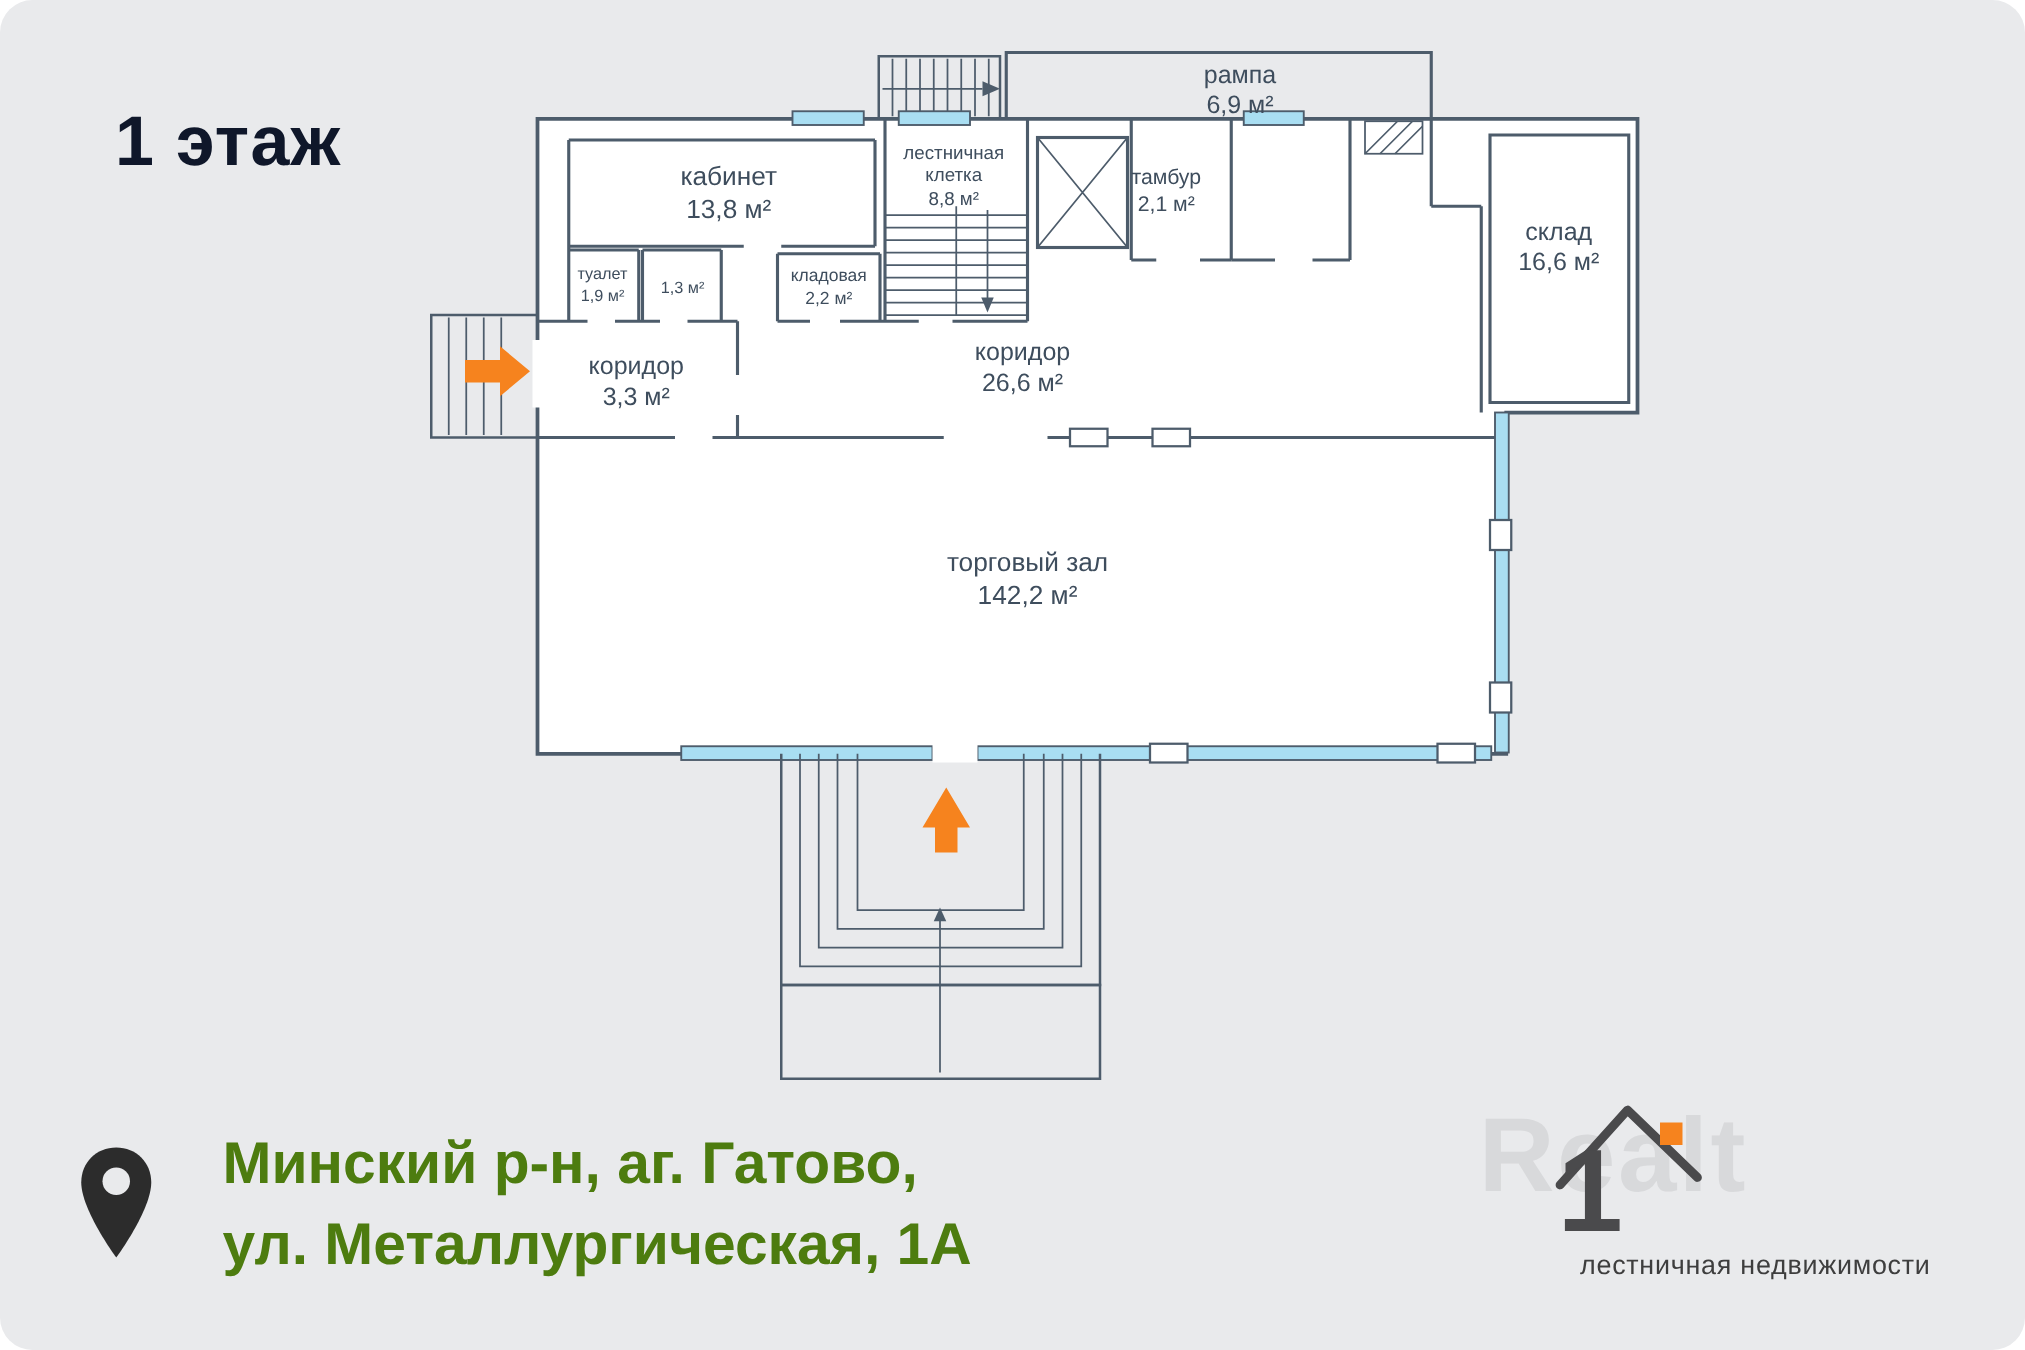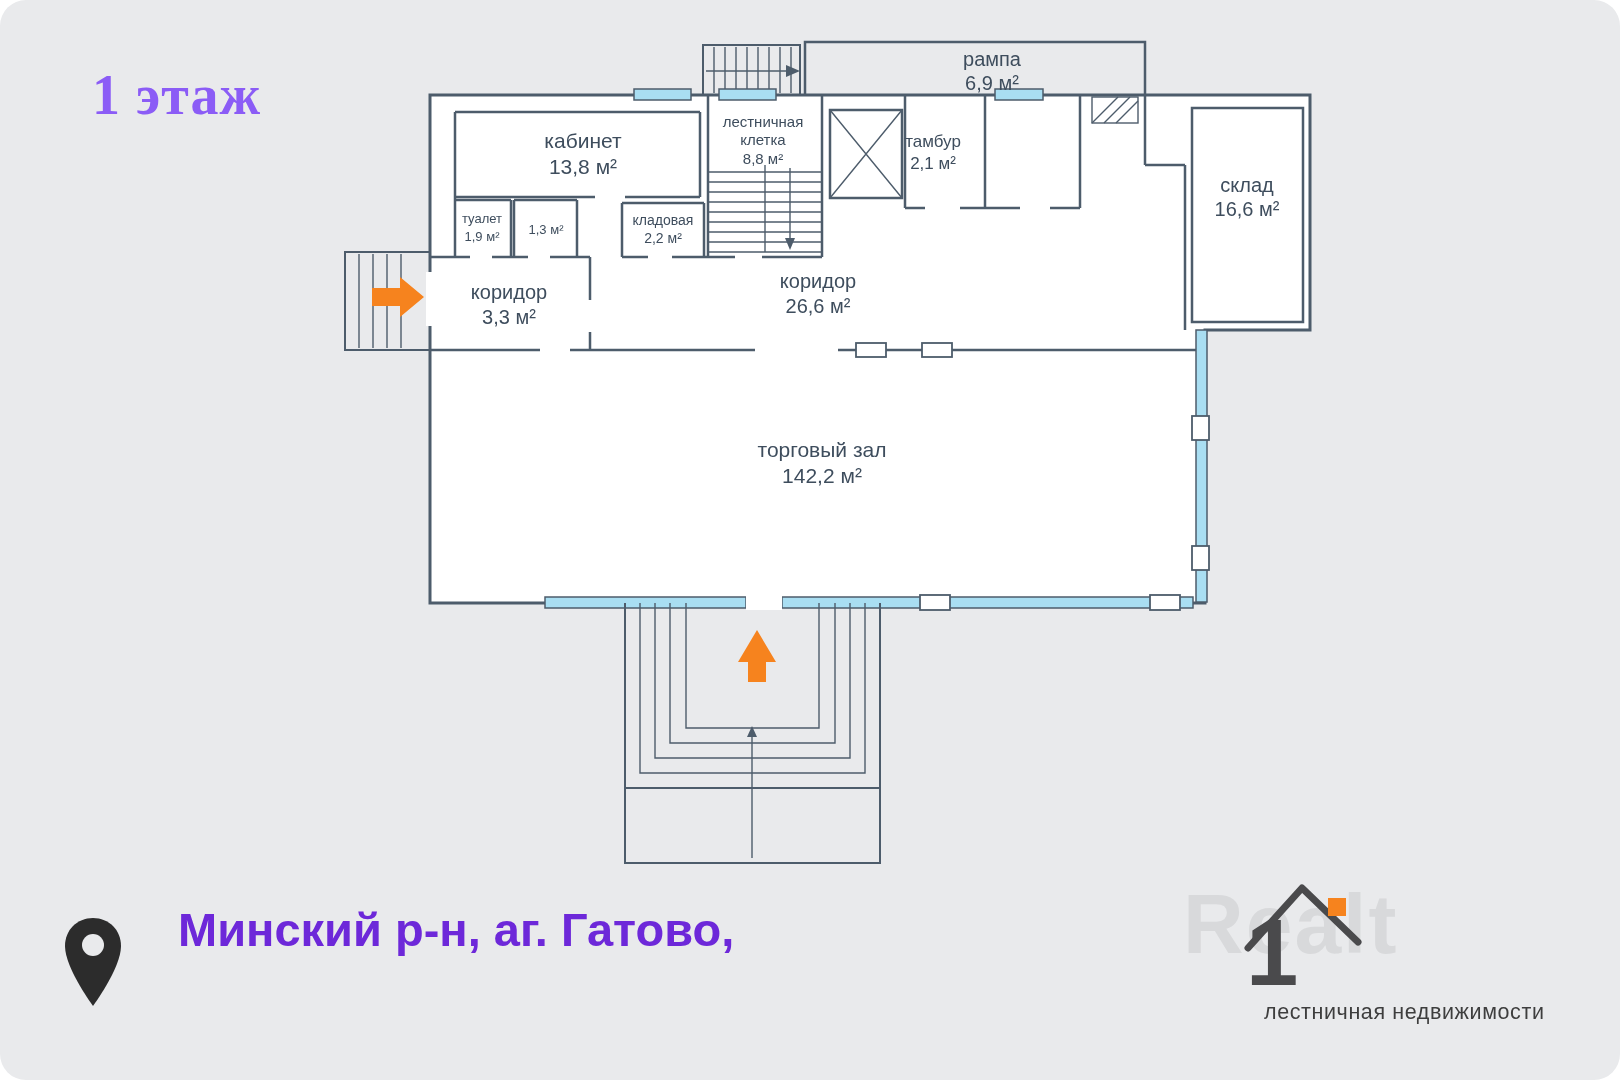--- a/index.html
+++ b/index.html
@@ -1,20 +1,20 @@
 <!DOCTYPE html>
 <html><head>
 <meta charset="utf-8">
 <style>
   html,body{margin:0;padding:0;background:#ffffff;}
   .canvas{position:relative;width:1620px;height:1080px;background:#e9eaec;border-radius:26px;overflow:hidden;
           font-family:"Liberation Sans",sans-serif;}
   .plan-svg{position:absolute;left:0;top:0;width:1620px;height:1080px;}
-  .floor-title{position:absolute;left:92px;top:63px;font-size:56px;font-weight:bold;color:#8b5cf6;letter-spacing:1px;font-family:Liberation Serif, serif;}
-  .address-text{position:absolute;left:178px;top:898px;font-size:47px;font-weight:bold;color:#6d28d9;line-height:1.38;}
+  .floor-title{position:absolute;left:92px;top:80px;font-size:56px;font-weight:bold;color:#0f172a;letter-spacing:1px;}
+  .address-text{position:absolute;left:178px;top:898px;font-size:47px;font-weight:bold;color:#4d7c0f;line-height:1.38;}
   .address-text span{display:block;}
   .pin{position:absolute;left:64px;top:916px;}
   .logo-watermark{position:absolute;left:1183px;top:876px;font-size:84px;font-weight:bold;color:#d8d9db;letter-spacing:2px;}
   .logo-roof{position:absolute;left:1240px;top:872px;}
   .logo-one{position:absolute;left:1246px;top:906px;font-size:94px;font-weight:bold;color:#4a4a4c;line-height:1;}
   .logo-brand{position:absolute;left:1292px;top:938px;font-size:56px;font-weight:bold;color:#57585a;letter-spacing:4px;line-height:1;}
   .logo-tagline{position:absolute;left:1264px;top:1000px;font-size:21.5px;font-weight:500;color:#3e3e3e;letter-spacing:0.6px;}
   
   .wall{stroke:#4d5c6b;stroke-width:2.5;fill:none;}
   .wall-outer{stroke:#4d5c6b;stroke-width:3;fill:#ffffff;}
@@ -176,20 +176,21 @@
     </g>
   </svg>
 
   <svg class="pin" width="58" height="92" viewBox="0 0 58 92">
     <path d="M29,2 C13,2 1,14 1,30 C1,52 29,90 29,90 C29,90 57,52 57,30 C57,14 45,2 29,2 Z" fill="#2c2c2c"></path>
     <circle cx="29" cy="29" r="11" fill="#e9eaec"></circle>
   </svg>
 
   <div class="address-text">
     <span>Минский р-н, аг. Гатово,</span>
+    <span>ул. Металлургическая, 1А</span>
   </div>
 
   <div class="logo-watermark">Realt</div>
   <svg class="logo-roof" width="140" height="80" viewBox="0 0 140 80">
     <polyline points="8,76 62,16 118,70" fill="none" stroke="#4a4a4c" stroke-width="7" stroke-linecap="round" stroke-linejoin="round"></polyline>
     <rect x="88" y="26" width="18" height="18" fill="#f6831e"></rect>
   </svg>
   <div class="logo-one">1</div>
   <div class="logo-tagline">лестничная недвижимости</div>
 

